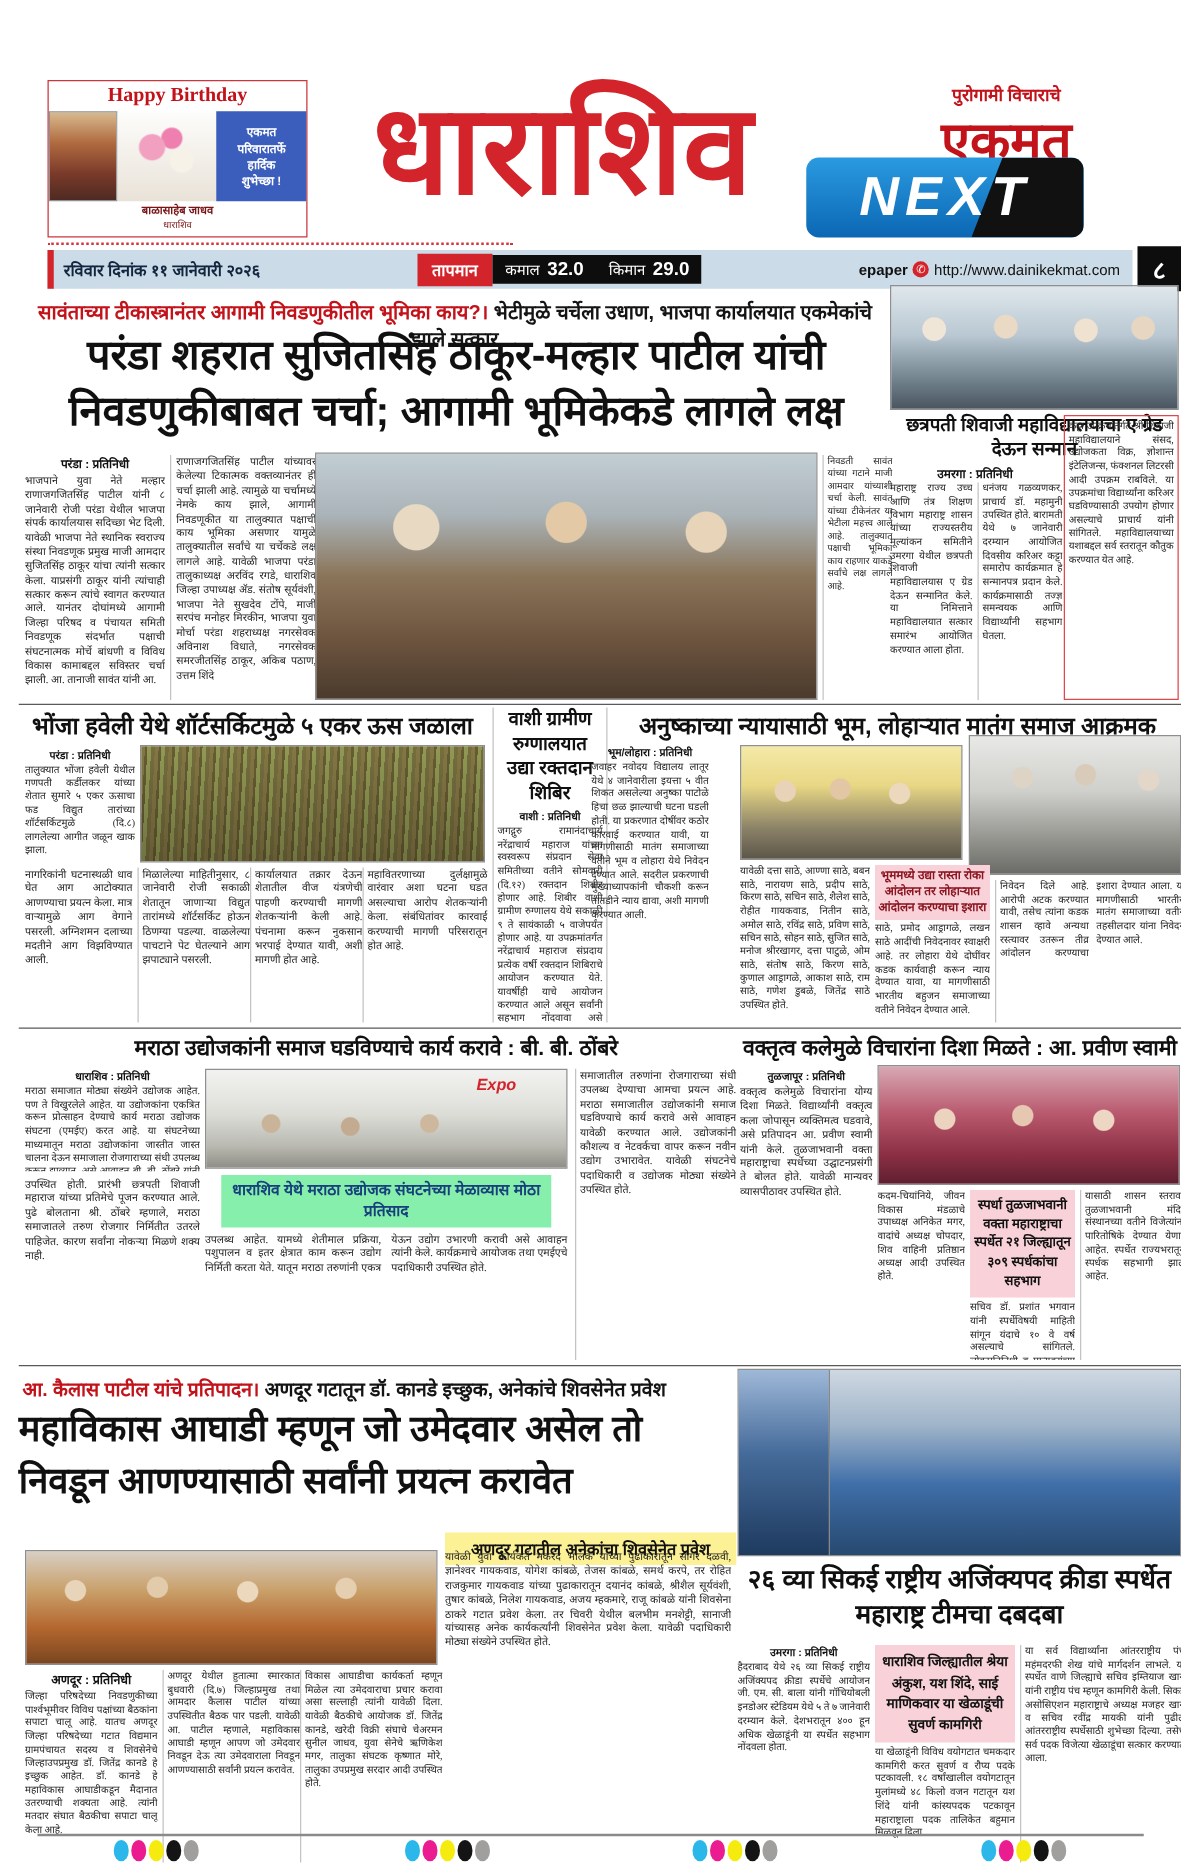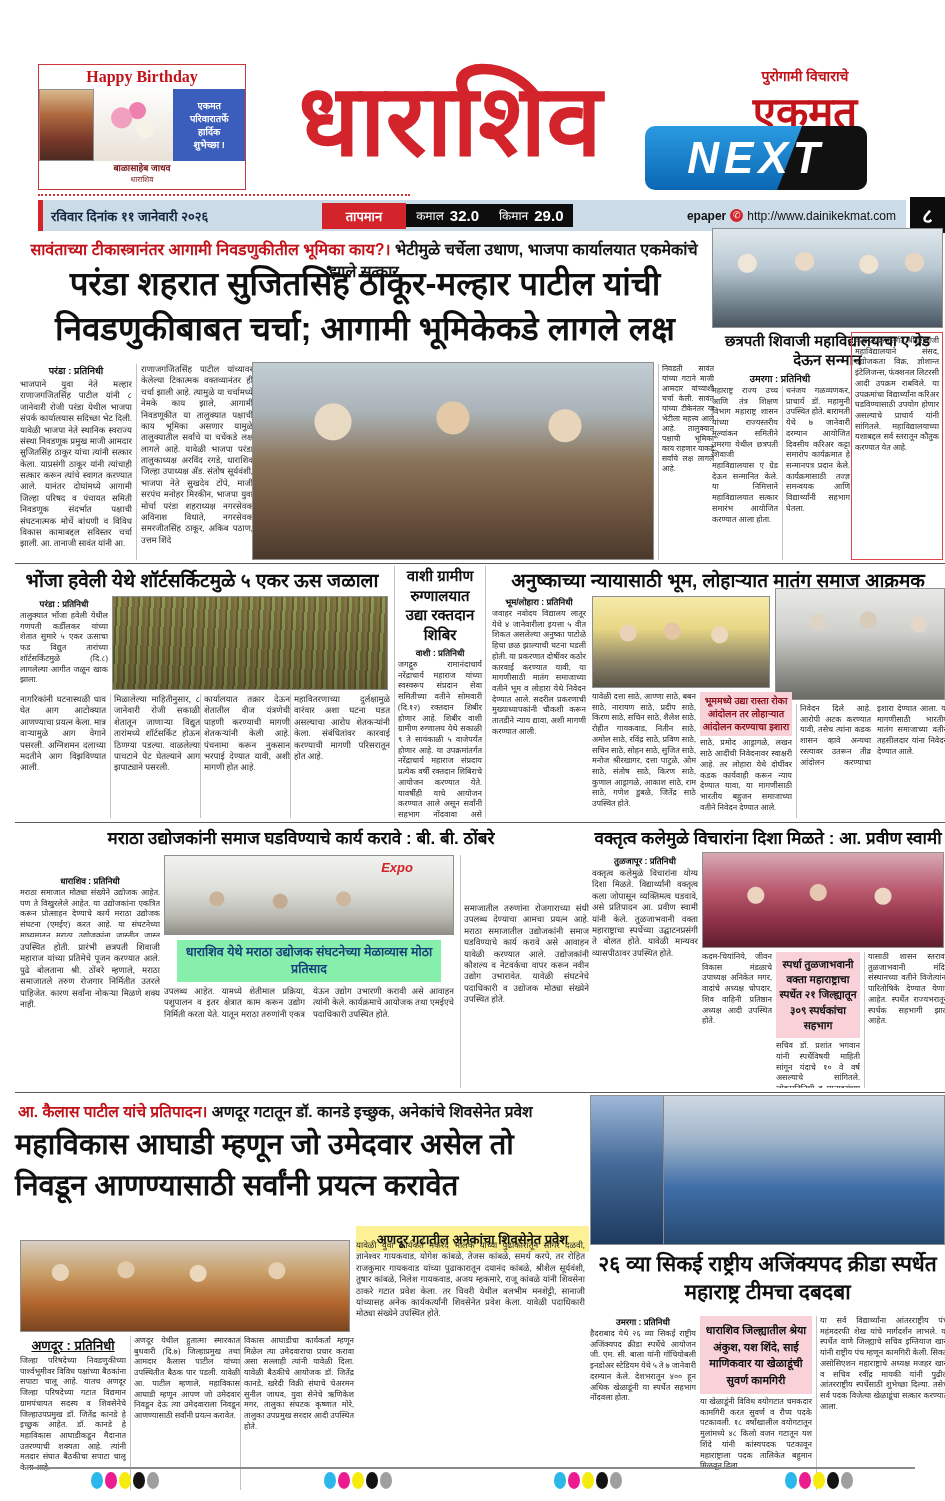--- a/index.html
+++ b/index.html
@@ -54,21 +54,21 @@
     <div style="position:absolute;right:0;top:0;width:45%;height:100%;background:#111;clip-path:polygon(35% 0,100% 0,100% 100%,10% 100%);"></div>
     <div style="position:absolute;left:0;top:0;width:100%;height:100%;display:flex;align-items:center;justify-content:center;color:#fff;font-size:44px;font-weight:800;font-style:italic;letter-spacing:5px;">NEXT</div>
   </div>
 
   <div class="abs" style="left:38px;top:194px;width:372px;border-top:2px dotted #d4353b;"></div>
 
   <div class="abs" style="left:38px;top:200px;width:868px;height:31px;background:#cbdbe7;display:flex;align-items:center;box-sizing:border-box;">
     <div style="width:5px;height:100%;background:#d3232b;"></div>
     <div style="padding-left:8px;font-weight:bold;font-size:13px;color:#12263f;">रविवार दिनांक ११ जानेवारी २०२६</div>
     <div style="flex:1"></div>
-    <div style="background:#d3232b;color:#fff;font-weight:bold;font-size:13px;padding:4px 24px;">तापमान</div>
+    <div style="background:#d3232b;color:#fff;font-weight:bold;font-size:13px;padding:4px 12px;">तापमान</div>
     <div style="background:#0d0d0d;color:#fff;display:flex;align-items:center;padding:3px 10px;gap:6px;">
       <span style="font-size:12px;">कमाल</span>
       <span style="font-size:15px;font-weight:bold;">32.0</span>
       <span style="font-size:12px;margin-left:14px;">किमान</span>
       <span style="font-size:15px;font-weight:bold;">29.0</span>
     </div>
     <div style="flex:1"></div>
     <div style="display:flex;align-items:center;gap:4px;padding-right:10px;">
       <span style="font-weight:bold;font-size:12px;color:#111;">epaper</span>
       <span style="display:inline-block;width:13px;height:13px;border-radius:50%;background:#d3232b;color:#fff;font-size:9px;text-align:center;line-height:13px;">✆</span>
@@ -129,49 +129,49 @@
     <div class="col">महावितरणाच्या दुर्लक्षामुळे वारंवार अशा घटना घडत असल्याचा आरोप शेतकऱ्यांनी केला. संबंधितांवर कारवाई करण्याची मागणी परिसरातून होत आहे.</div>
   </div>
 
   <div class="abs vl vright" style="left:394px;top:566px;width:92px;height:252px;padding:0 3px;box-sizing:border-box;overflow:hidden;">
     <div class="hl" style="font-size:15px;line-height:1.3;text-align:center;margin-bottom:3px;">वाशी ग्रामीण रुग्णालयात उद्या रक्तदान शिबिर</div>
     <div class="byline" style="font-size:8.5px;">वाशी : प्रतिनिधी</div>
     <div class="col" style="font-size:8px;">जगद्गुरु रामानंदाचार्य नरेंद्राचार्य महाराज यांच्या स्वस्वरूप संप्रदान सेवा समितीच्या वतीने सोमवारी (दि.१२) रक्तदान शिबीर होणार आहे. शिबीर वाशी ग्रामीण रुग्णालय येथे सकाळी ९ ते सायंकाळी ५ वाजेपर्यंत होणार आहे. या उपक्रमांतर्गत नरेंद्राचार्य महाराज संप्रदाय प्रत्येक वर्षी रक्तदान शिबिराचे आयोजन करण्यात येते. यावर्षीही याचे आयोजन करण्यात आले असून सर्वांनी सहभाग नोंदवावा असे आवाहन केले आहे.</div>
   </div>
 
   <div class="abs hl" style="left:492px;top:567px;width:452px;font-size:19px;text-align:center;">अनुष्काच्या न्यायासाठी भूम, लोहाऱ्यात मातंग समाज आक्रमक</div>
-  <div class="abs" style="left:492px;top:596px;width:94px;height:222px;overflow:hidden;">
+  <div class="abs" style="left:473px;top:596px;width:94px;height:222px;overflow:hidden;">
     <div class="byline" style="font-size:8.5px;">भूम/लोहारा : प्रतिनिधी</div>
     <div class="col" style="font-size:8px;">जवाहर नवोदय विद्यालय लातूर येथे ४ जानेवारीला इयत्ता ५ वीत शिकत असलेल्या अनुष्का पाटोळे हिचा छळ झाल्याची घटना घडली होती. या प्रकरणात दोषींवर कठोर कारवाई करण्यात यावी, या मागणीसाठी मातंग समाजाच्या वतीने भूम व लोहारा येथे निवेदन देण्यात आले. सदरील प्रकरणाची मुख्याध्यापकांनी चौकशी करून तातडीने न्याय द्यावा, अशी मागणी करण्यात आली.</div>
   </div>
   <div class="abs photo" style="left:592px;top:596px;width:178px;height:92px;background:radial-gradient(circle at 20% 40%,#e9d3b8 0 8px,transparent 9px),radial-gradient(circle at 45% 38%,#e3c6a4 0 8px,transparent 9px),radial-gradient(circle at 72% 42%,#ecd8bd 0 8px,transparent 9px),linear-gradient(180deg,#f4e9a8 0%,#e8d784 35%,#8d8468 72%,#5c564a 100%);"></div>
   <div class="abs photo" style="left:775px;top:588px;width:170px;height:112px;background:radial-gradient(circle at 25% 30%,#ded4c6 0 8px,transparent 9px),radial-gradient(circle at 55% 28%,#d8cbb9 0 8px,transparent 9px),radial-gradient(circle at 85% 32%,#e2d7c8 0 8px,transparent 9px),linear-gradient(180deg,#e8e8e6 0%,#cfcfcb 40%,#8f8f8a 78%,#6a6a66 100%);"></div>
   <div class="abs" style="left:592px;top:692px;width:104px;height:126px;overflow:hidden;">
     <div class="col" style="font-size:8px;">यावेळी दत्ता साठे, आण्णा साठे, बबन साठे, नारायण साठे, प्रदीप साठे, किरण साठे, सचिन साठे, शैलेश साठे, रोहीत गायकवाड, नितीन साठे, अमोल साठे, रविंद्र साठे, प्रविण साठे, सचिन साठे, सोहन साठे, सुजित साठे, मनोज श्रीरखागर, दत्ता पाटुळे, ओम साठे, संतोष साठे, किरण साठे, कुणाल आड्रागळे, आकाश साठे, राम साठे, गणेश डुबळे, जितेंद्र साठे उपस्थित होते.</div>
   </div>
   <div class="abs" style="left:700px;top:692px;width:92px;height:126px;overflow:hidden;">
     <div class="pinkbox" style="font-size:9.5px;color:#8a1420;padding:3px 2px;line-height:1.35;margin-bottom:2px;">भूममध्ये उद्या रास्ता रोका आंदोलन तर लोहाऱ्यात आंदोलन करण्याचा इशारा</div>
     <div class="col" style="font-size:8px;">साठे, प्रमोद आड्रागळे, लखन साठे आदींची निवेदनावर स्वाक्षरी आहे. तर लोहारा येथे दोघींवर कडक कार्यवाही करून न्याय देण्यात यावा, या मागणीसाठी भारतीय बहुजन समाजाच्या वतीने निवेदन देण्यात आले.</div>
   </div>
   <div class="abs vl" style="left:796px;top:704px;width:148px;height:114px;overflow:hidden;padding-left:3px;">
     <div class="col" style="font-size:8px;column-count:2;column-gap:6px;">निवेदन दिले आहे. आरोपी अटक करण्यात यावी, तसेच त्यांना कडक शासन व्हावे अन्यथा रस्त्यावर उतरून तीव्र आंदोलन करण्याचा इशारा देण्यात आला. या मागणीसाठी भारतीय मातंग समाजाच्या वतीने तहसीलदार यांना निवेदन देण्यात आले.</div>
   </div>
 
   <div class="abs divider" style="left:15px;top:822px;width:930px;"></div>
 
   <div class="abs hl" style="left:15px;top:826px;width:572px;font-size:17px;text-align:center;">मराठा उद्योजकांनी समाज घडविण्याचे कार्य करावे : बी. बी. ठोंबरे</div>
   <div class="abs" style="left:20px;top:855px;width:140px;height:82px;overflow:hidden;">
-    <div class="byline" style="font-size:8.5px;margin-top:20px;">धाराशिव : प्रतिनिधी</div>
+    <div class="byline" style="font-size:8.5px;">धाराशिव : प्रतिनिधी</div>
     <div class="col" style="font-size:8px;">मराठा समाजात मोठ्या संख्येने उद्योजक आहेत. पण ते विखुरलेले आहेत. या उद्योजकांना एकत्रित करून प्रोत्साहन देण्याचे कार्य मराठा उद्योजक संघटना (एमईए) करत आहे. या संघटनेच्या माध्यमातून मराठा उद्योजकांना जास्तीत जास्त चालना देऊन समाजाला रोजगाराच्या संधी उपलब्ध करून द्याव्यात, असे आवाहन बी. बी. ठोंबरे यांनी केले.</div>
   </div>
   <div class="abs photo" style="left:164px;top:855px;width:290px;height:80px;background:radial-gradient(circle at 18% 55%,#c9b49a 0 7px,transparent 8px),radial-gradient(circle at 40% 58%,#c2ab90 0 7px,transparent 8px),radial-gradient(circle at 62% 55%,#cdb89e 0 7px,transparent 8px),linear-gradient(180deg,#f2f2f0 0%,#ddddd8 45%,#b9b9b2 78%,#8f8f88 100%);">
     <span style="position:absolute;right:40px;top:4px;color:#d3232b;font-weight:800;font-style:italic;font-size:13px;font-family:'Liberation Sans',sans-serif;">Expo</span>
   </div>
   <div class="abs vl" style="left:460px;top:855px;width:125px;height:233px;overflow:hidden;padding-left:3px;">
-    <div class="col" style="font-size:8.5px;margin-top:48px;">समाजातील तरुणांना रोजगाराच्या संधी उपलब्ध देण्याचा आमचा प्रयत्न आहे. मराठा समाजातील उद्योजकांनी समाज घडविण्याचे कार्य करावे असे आवाहन यावेळी करण्यात आले. उद्योजकांनी कौशल्य व नेटवर्कचा वापर करून नवीन उद्योग उभारावेत. यावेळी संघटनेचे पदाधिकारी व उद्योजक मोठ्या संख्येने उपस्थित होते.</div>
+    <div class="col" style="font-size:8.5px;">समाजातील तरुणांना रोजगाराच्या संधी उपलब्ध देण्याचा आमचा प्रयत्न आहे. मराठा समाजातील उद्योजकांनी समाज घडविण्याचे कार्य करावे असे आवाहन यावेळी करण्यात आले. उद्योजकांनी कौशल्य व नेटवर्कचा वापर करून नवीन उद्योग उभारावेत. यावेळी संघटनेचे पदाधिकारी व उद्योजक मोठ्या संख्येने उपस्थित होते.</div>
   </div>
   <div class="abs" style="left:20px;top:942px;width:140px;height:146px;overflow:hidden;">
     <div class="col" style="font-size:8.5px;">उपस्थित होती. प्रारंभी छत्रपती शिवाजी महाराज यांच्या प्रतिमेचे पूजन करण्यात आले. पुढे बोलताना श्री. ठोंबरे म्हणाले, मराठा समाजातले तरुण रोजगार निर्मितीत उतरले पाहिजेत. कारण सर्वांना नोकऱ्या मिळणे शक्य नाही.</div>
   </div>
   <div class="abs" style="left:164px;top:940px;width:290px;height:148px;overflow:hidden;">
     <div class="bluebox" style="width:252px;margin:0 auto 4px auto;font-size:12.5px;padding:4px 6px;line-height:1.35;">धाराशिव येथे मराठा उद्योजक संघटनेच्या मेळाव्यास मोठा प्रतिसाद</div>
     <div class="col" style="font-size:8.5px;column-count:2;column-gap:8px;">उपलब्ध आहेत. यामध्ये शेतीमाल प्रक्रिया, पशुपालन व इतर क्षेत्रात काम करून उद्योग निर्मिती करता येते. यातून मराठा तरुणांनी एकत्र येऊन उद्योग उभारणी करावी असे आवाहन त्यांनी केले. कार्यक्रमाचे आयोजक तथा एमईएचे पदाधिकारी उपस्थित होते.</div>
   </div>
 
   <div class="abs hl" style="left:592px;top:826px;width:352px;font-size:17px;text-align:center;">वक्तृत्व कलेमुळे विचारांना दिशा मिळते : आ. प्रवीण स्वामी</div>
@@ -199,21 +199,21 @@
   </div>
   <div class="abs hl" style="left:15px;top:1124px;width:572px;height:86px;font-size:29px;line-height:1.4;text-align:left;">महाविकास आघाडी म्हणून जो उमेदवार असेल तो निवडून आणण्यासाठी सर्वांनी प्रयत्न करावेत</div>
 
   <div class="abs yellowbox" style="left:356px;top:1214px;width:229px;font-size:13px;padding:4px 2px;">अणदूर गटातील अनेकांचा शिवसेनेत प्रवेश</div>
   <div class="abs" style="left:356px;top:1240px;width:229px;height:250px;overflow:hidden;">
     <div class="col" style="font-size:8.5px;">यावेळी युवा कार्यकर्ते मकरंद भालके यांच्या पुढाकारातून सागर दळवी, ज्ञानेश्वर गायकवाड, योगेश कांबळे, तेजस कांबळे, समर्थ करपे, तर रोहित राजकुमार गायकवाड यांच्या पुढाकारातून दयानंद कांबळे, श्रीशैल सूर्यवंशी, तुषार कांबळे, निलेश गायकवाड, अजय म्हकमारे, राजू कांबळे यांनी शिवसेना ठाकरे गटात प्रवेश केला. तर चिवरी येथील बलभीम मनशेट्टी, सानाजी यांच्यासह अनेक कार्यकर्त्यांनी शिवसेनेत प्रवेश केला. यावेळी पदाधिकारी मोठ्या संख्येने उपस्थित होते.</div>
   </div>
 
   <div class="abs photo" style="left:20px;top:1240px;width:330px;height:92px;background:radial-gradient(circle at 12% 35%,#e8d4b8 0 8px,transparent 9px),radial-gradient(circle at 32% 32%,#e2cbab 0 8px,transparent 9px),radial-gradient(circle at 54% 36%,#ecd8bd 0 8px,transparent 9px),radial-gradient(circle at 78% 33%,#e5cfb0 0 8px,transparent 9px),linear-gradient(180deg,#d8cfc4 0%,#c9a06a 35%,#b4672f 68%,#7a4520 100%);"></div>
   <div class="abs" style="left:20px;top:1336px;width:106px;height:154px;overflow:hidden;">
-    <div class="byline" style="font-size:13px;text-decoration:underline;">अणदूर : प्रतिनिधी</div>
+    <div class="byline" style="font-size:10px;">अणदूर : प्रतिनिधी</div>
     <div class="col" style="font-size:8px;">जिल्हा परिषदेच्या निवडणुकीच्या पार्श्वभूमीवर विविध पक्षांच्या बैठकांना सपाटा चालू आहे. यातच अणदूर जिल्हा परिषदेच्या गटात विद्यमान ग्रामपंचायत सदस्य व शिवसेनेचे जिल्हाउपप्रमुख डॉ. जितेंद्र कानडे हे इच्छुक आहेत. डॉ. कानडे हे महाविकास आघाडीकडून मैदानात उतरण्याची शक्यता आहे. त्यांनी मतदार संघात बैठकीचा सपाटा चालू केला आहे.</div>
   </div>
   <div class="abs vl" style="left:130px;top:1336px;width:106px;height:154px;overflow:hidden;padding-left:3px;">
     <div class="col" style="font-size:8px;">अणदूर येथील हुतात्मा स्मारकात बुधवारी (दि.७) जिल्हाप्रमुख तथा आमदार कैलास पाटील यांच्या उपस्थितीत बैठक पार पडली. यावेळी आ. पाटील म्हणाले, महाविकास आघाडी म्हणून आपण जो उमेदवार निवडून देऊ त्या उमेदवाराला निवडून आणण्यासाठी सर्वांनी प्रयत्न करावेत.</div>
   </div>
   <div class="abs vl" style="left:240px;top:1336px;width:110px;height:154px;overflow:hidden;padding-left:3px;">
     <div class="col" style="font-size:8px;">विकास आघाडीचा कार्यकर्ता म्हणून मिळेल त्या उमेदवाराचा प्रचार करावा असा सल्लाही त्यांनी यावेळी दिला. यावेळी बैठकीचे आयोजक डॉ. जितेंद्र कानडे, खरेदी विक्री संघाचे चेअरमन सुनील जाधव, युवा सेनेचे ऋणिकेश मगर, तालुका संघटक कृष्णात मोरे, तालुका उपप्रमुख सरदार आदी उपस्थित होते.</div>
   </div>
 
   <div class="abs photo" style="left:590px;top:1095px;width:355px;height:150px;background:linear-gradient(180deg,#cfd8e2 0%,#9fb4c9 30%,#3f6ea8 62%,#27496f 100%);">

